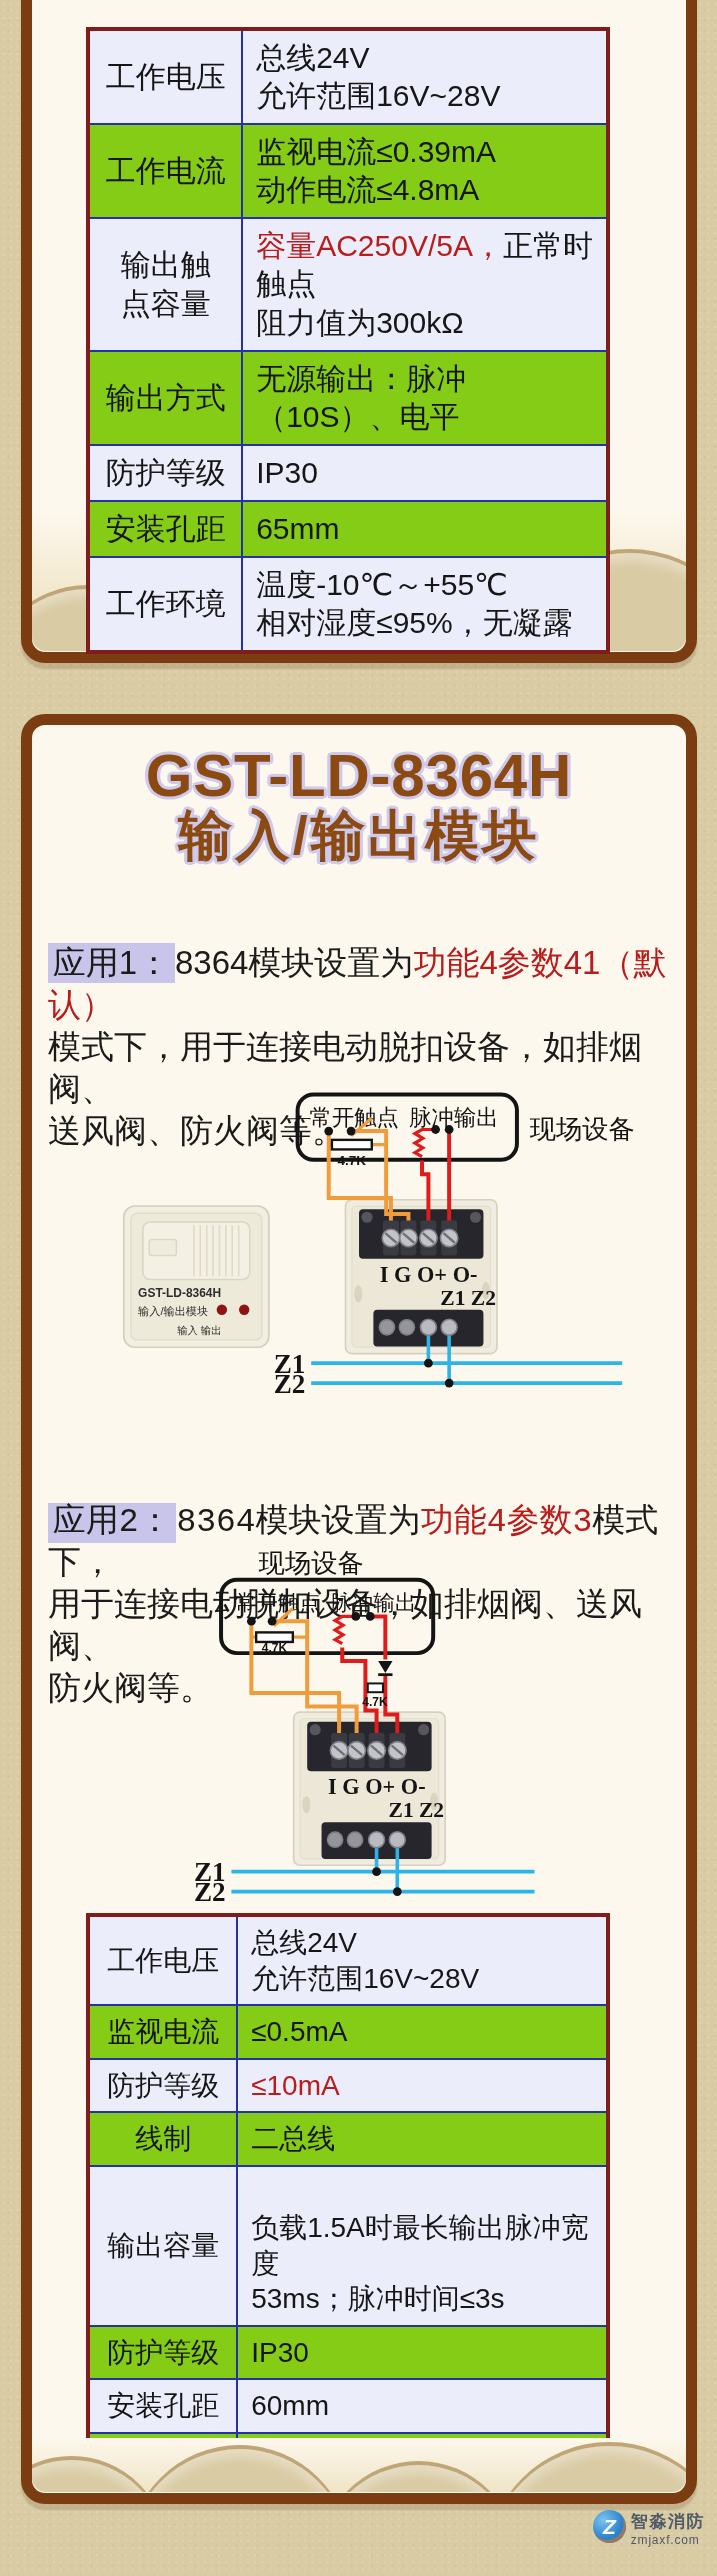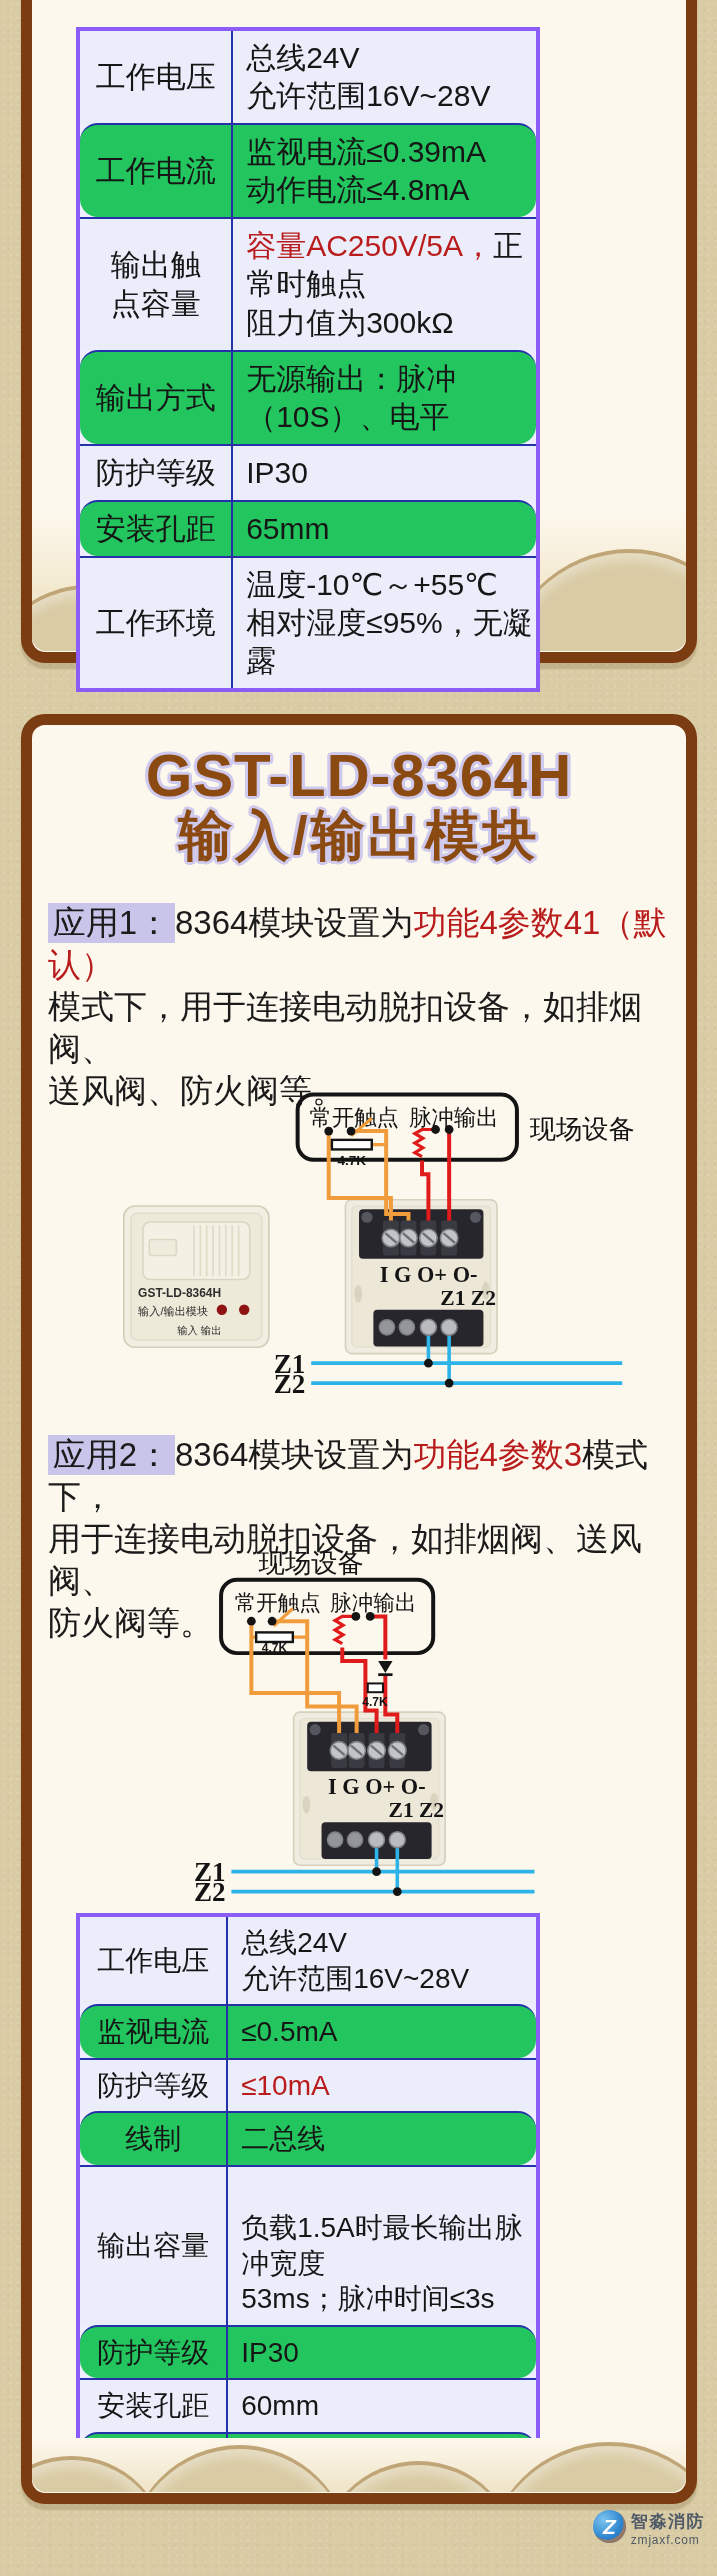--- a/index.html
+++ b/index.html
@@ -24,46 +24,46 @@
   #card-1{top:-56px;height:719px;}
   #card-2{top:714px;height:1790px;}
   .cloud-strip{position:absolute;left:32px;width:654px;overflow:hidden;}
   #clouds-1{top:512px;height:139px;border-radius:0 0 14.4px 14.4px;
     background:linear-gradient(#fdf8ed 0%, #f3e9cf 55%, #e9dcba 100%);}
   #clouds-2{top:2438px;height:54px;border-radius:0 0 14.4px 14.4px;
     background:linear-gradient(#fdf8ed 0%, #efe4c6 100%);}
   .cloud{position:absolute;border-radius:50%;background:#d9cba4;
     box-shadow:0 -4px 0 0 #c0a577, inset 0 8px 11px rgba(255,255,255,.35);}
   
-  .spec-table{position:absolute;left:76px;width:464px;box-sizing:border-box;
-    border:4px solid #8b5cf6;background:#eef;}
+  .spec-table{position:absolute;left:86px;width:524px;box-sizing:border-box;
+    border:4px solid #7f1d1d;background:#eef;}
   #spec-table-1{top:27px;font-size:30px;}
   #spec-table-2{top:1913px;font-size:28px;}
   .spec-row{display:flex;border-top:2.4px solid #2531a8;line-height:1.27;}
   .spec-row:first-child{border-top:none;}
   .row-light{background:#ecedfa;}
-  .row-dark{background:#22c55e;border-radius:18px;}
+  .row-dark{background:#84cc16;}
   .spec-label{width:145px;flex:0 0 145px;border-right:2.4px solid #2531a8;
     display:flex;align-items:center;justify-content:center;text-align:center;
     padding:8px 3.2px;}
   #spec-table-2 .spec-label{width:140px;flex:0 0 140px;}
   .spec-value{flex:1;display:flex;align-items:center;padding:8px 3.2px 8px 12.8px;}
   .red{color:#b91c1c;}
   
   #title-block{top:745px;left:0;width:718px;text-align:center;
     color:#8a4a12;font-weight:700;line-height:1.04;
     text-shadow:2.4px 2.4px 0 #cfc9ec,-2.4px 2.4px 0 #cfc9ec,2.4px -2.4px 0 #cfc9ec,
       -2.4px -2.4px 0 #cfc9ec,0 3.2px 0 #cfc9ec,3.2px 0 0 #cfc9ec,0 -3.2px 0 #cfc9ec,-3.2px 0 0 #cfc9ec;}
   #title-line-1{font-size:60px;letter-spacing:0.8px;}
   #title-line-2{font-size:54px;letter-spacing:3.2px;}
   
   .app-para{left:48px;width:631px;font-size:33px;line-height:1.27;
     color:#1b1b1b;font-weight:500;}
-  #para-1{top:902px;}
-  #para-2{top:1434px;}
+  #para-1{top:942px;}
+  #para-2{top:1502px;font-family:Liberation Mono, monospace;}
   .hl{background:#c9c5ea;padding:0.8px 4.8px 2.4px 4.8px;}
   
   svg text{font-family:"Liberation Sans","DejaVu Sans",sans-serif;}
   .serif-label{font-family:"Liberation Serif","DejaVu Serif",serif;font-weight:700;}
   
   #watermark{top:2510px;left:593px;display:flex;align-items:flex-start;}
   #wm-logo{width:33px;height:33px;border-radius:50%;
     background:radial-gradient(circle at 32% 30%, #7cc4ef 0%, #2f86cf 55%, #1d5fa8 100%);
     color:#fff;font-weight:700;font-style:italic;font-size:21px;
     display:flex;align-items:center;justify-content:center;

